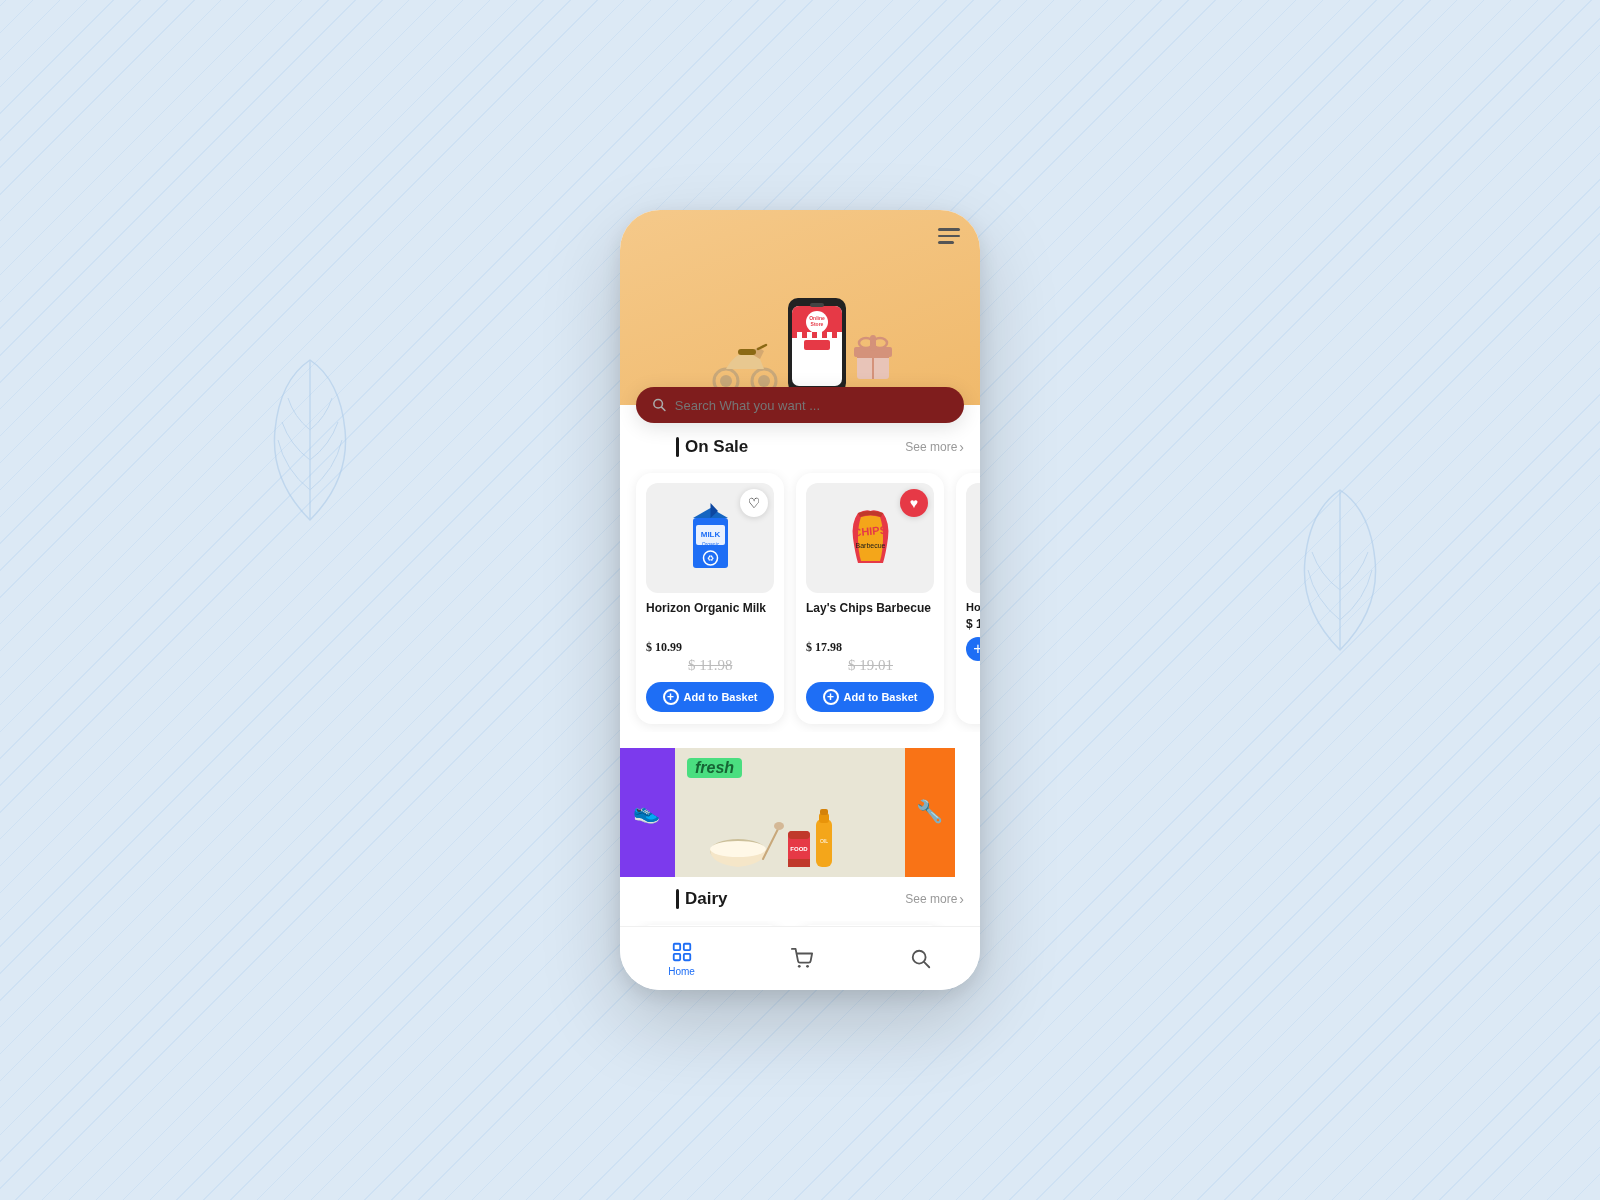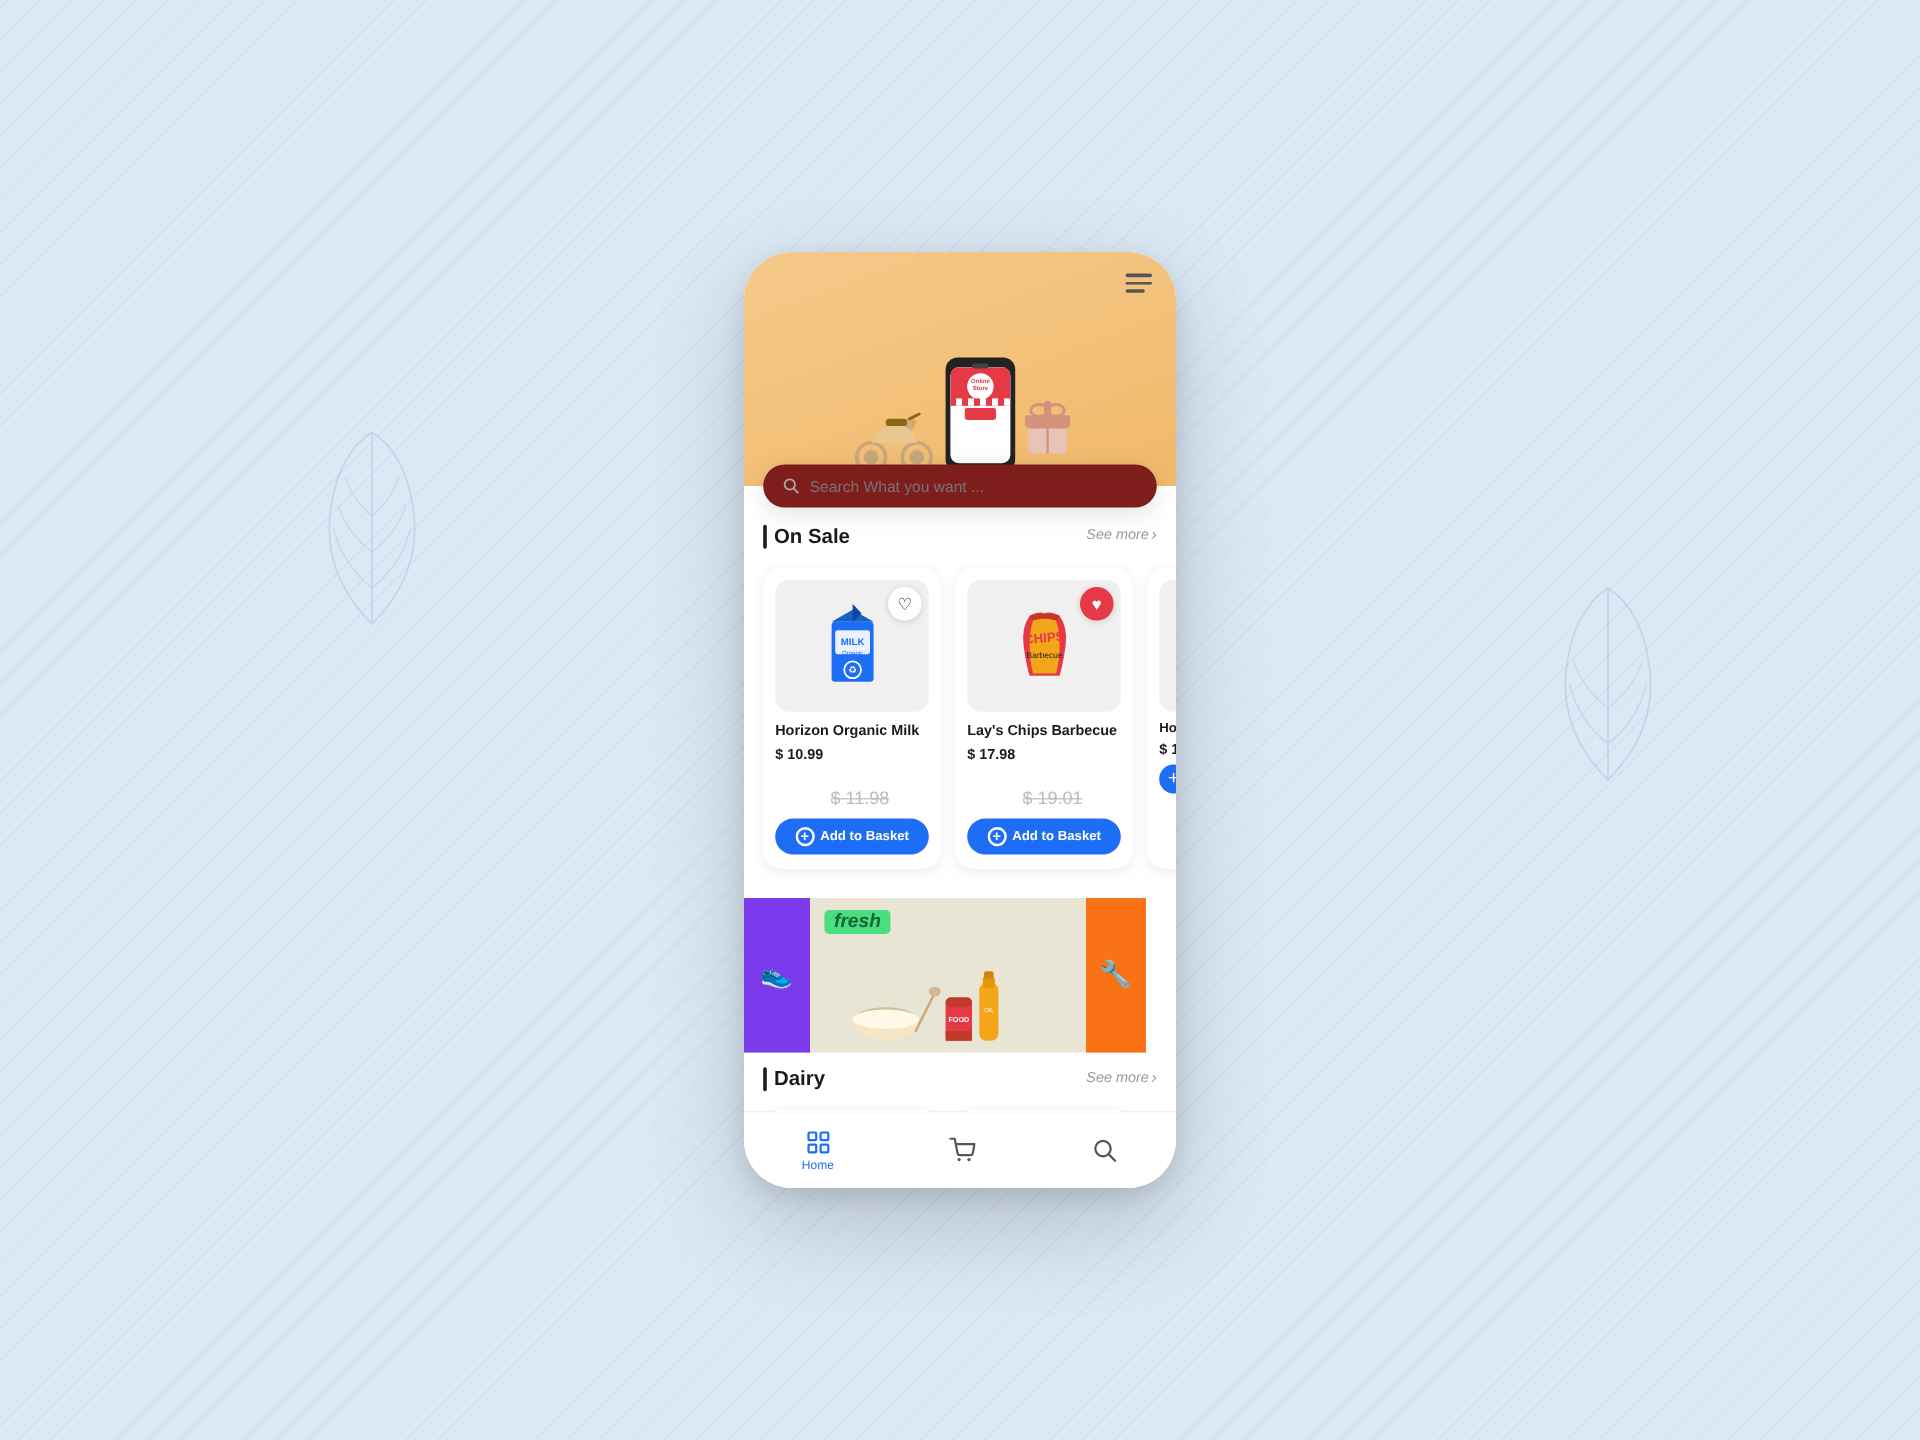--- a/index.html
+++ b/index.html
@@ -116,24 +116,25 @@
       padding: 14px 0 0;
       scrollbar-width: none;
     }
     .scroll-content::-webkit-scrollbar { display: none; }
 
     
     .section { margin-bottom: 16px; }
 
     .section-header {
       display: flex;
-      align-items: flex-start;
+      align-items: center;
       justify-content: space-between;
       padding: 0 16px;
       margin-bottom: 12px;
+      margin-left: 40px;
     }
 
     .section-title {
       display: flex;
       align-items: center;
       gap: 6px;
       font-size: 17px;
       font-weight: 800;
       color: #1a1a1a;
     }
@@ -146,21 +147,20 @@
       border-radius: 2px;
     }
 
     .see-more {
       display: flex;
       align-items: center;
       gap: 2px;
       font-size: 12px;
       color: #999;
       cursor: pointer;
-      font-style: italic;
     }
     .see-more-chevron {
       font-size: 14px;
       color: #999;
     }
 
     
     .products-row {
       display: flex;
       gap: 12px;
@@ -216,22 +216,24 @@
     .product-name {
       font-size: 12px;
       font-weight: 700;
       color: #1a1a1a;
       margin-bottom: 4px;
       line-height: 1.3;
     }
 
     .product-prices {
       display: flex;
+      align-items: center;
       gap: 6px;
       margin-bottom: 8px;
+      font-family: Liberation Serif, serif;
     }
     .price-current {
       font-size: 12px;
       font-weight: 700;
       color: #1a1a1a;
     }
     .price-old {
       font-size: 15px;
       color: #bbb;
       text-decoration: line-through;

